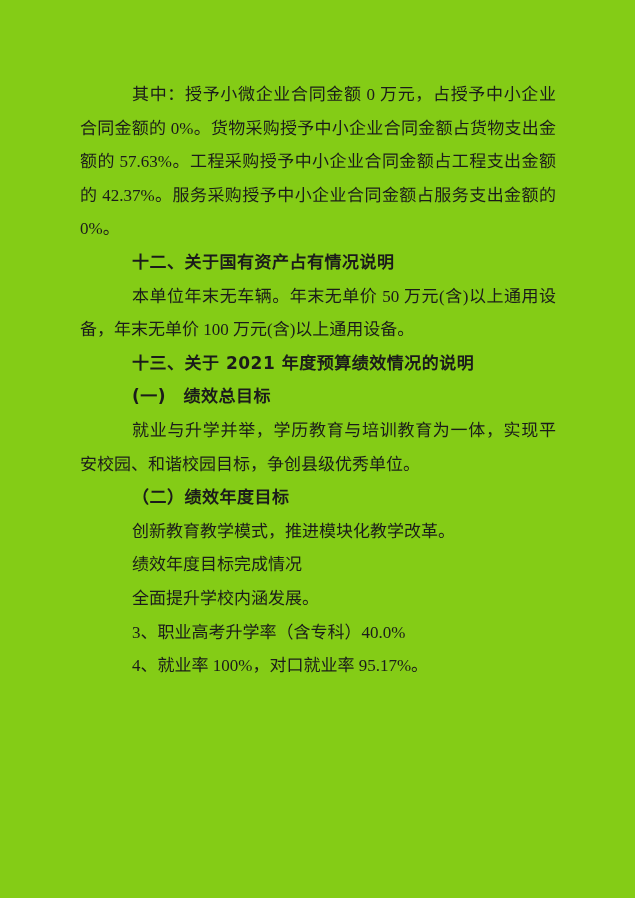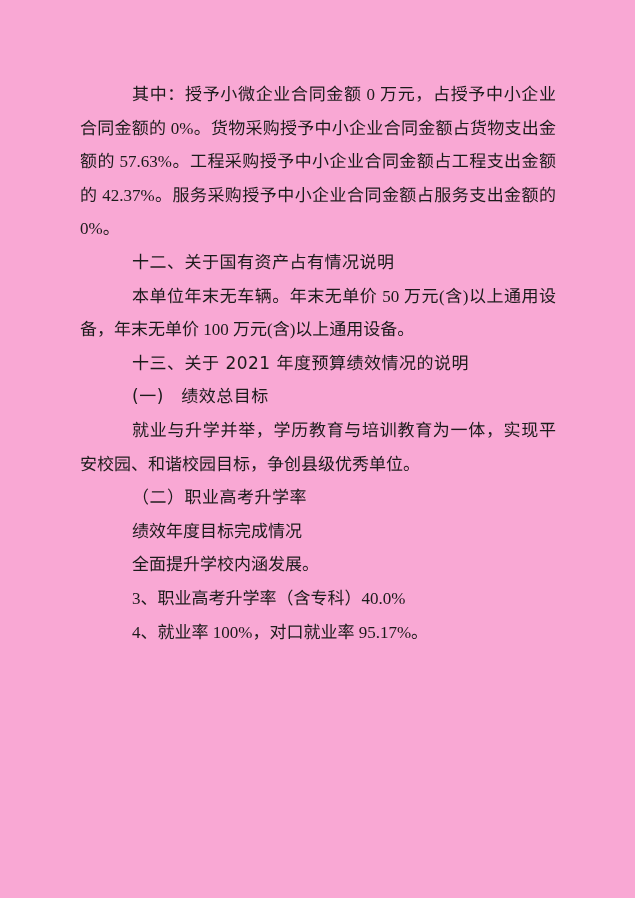--- a/index.html
+++ b/index.html
@@ -5,54 +5,55 @@
   html, body {
     margin: 0;
     padding: 0;
     background: #ffffff;
   }
   .page {
     position: relative;
     width: 635px;
     height: 898px;
     margin: 0 auto;
-    background: #f9a8d4;
+    background: #84cc16;
     box-sizing: border-box;
     padding: 78px 79px 0 80px;
     overflow: hidden;
   }
   .content {
     font-family: "Liberation Serif", "DejaVu Serif", serif;
     font-size: 17px;
     line-height: 33.6px;
     color: #1b1b1b;
     text-align: justify;
   }
   .content p {
     margin: 0;
     text-indent: 52px;
     word-break: break-all;
   }
   .content p.heading {
     font-family: "DejaVu Sans", "Liberation Sans", sans-serif;
-    font-weight: 400;
+    font-weight: 700;
     text-align: left;
     letter-spacing: 0.5px;
   }
 </style>
 </head>
 <body>
 
 <div class="page">
   <div class="content">
     <p class="para">其中：授予小微企业合同金额 0 万元，占授予中小企业合同金额的 0%。货物采购授予中小企业合同金额占货物支出金额的 57.63%。工程采购授予中小企业合同金额占工程支出金额的 42.37%。服务采购授予中小企业合同金额占服务支出金额的 0%。</p>
     <p class="heading">十二、关于国有资产占有情况说明</p>
     <p class="para">本单位年末无车辆。年末无单价 50 万元(含)以上通用设备，年末无单价 100 万元(含)以上通用设备。</p>
     <p class="heading">十三、关于 2021 年度预算绩效情况的说明</p>
     <p class="heading">(一)　绩效总目标</p>
     <p class="para">就业与升学并举，学历教育与培训教育为一体，实现平安校园、和谐校园目标，争创县级优秀单位。</p>
-    <p class="heading">（二）职业高考升学率</p>
+    <p class="heading">（二）绩效年度目标</p>
+    <p class="para">创新教育教学模式，推进模块化教学改革。</p>
     <p class="para">绩效年度目标完成情况</p>
     <p class="para">全面提升学校内涵发展。</p>
     <p class="para">3、职业高考升学率（含专科）40.0%</p>
     <p class="para">4、就业率 100%，对口就业率 95.17%。</p>
   </div>
 </div>
 
 </body></html>

